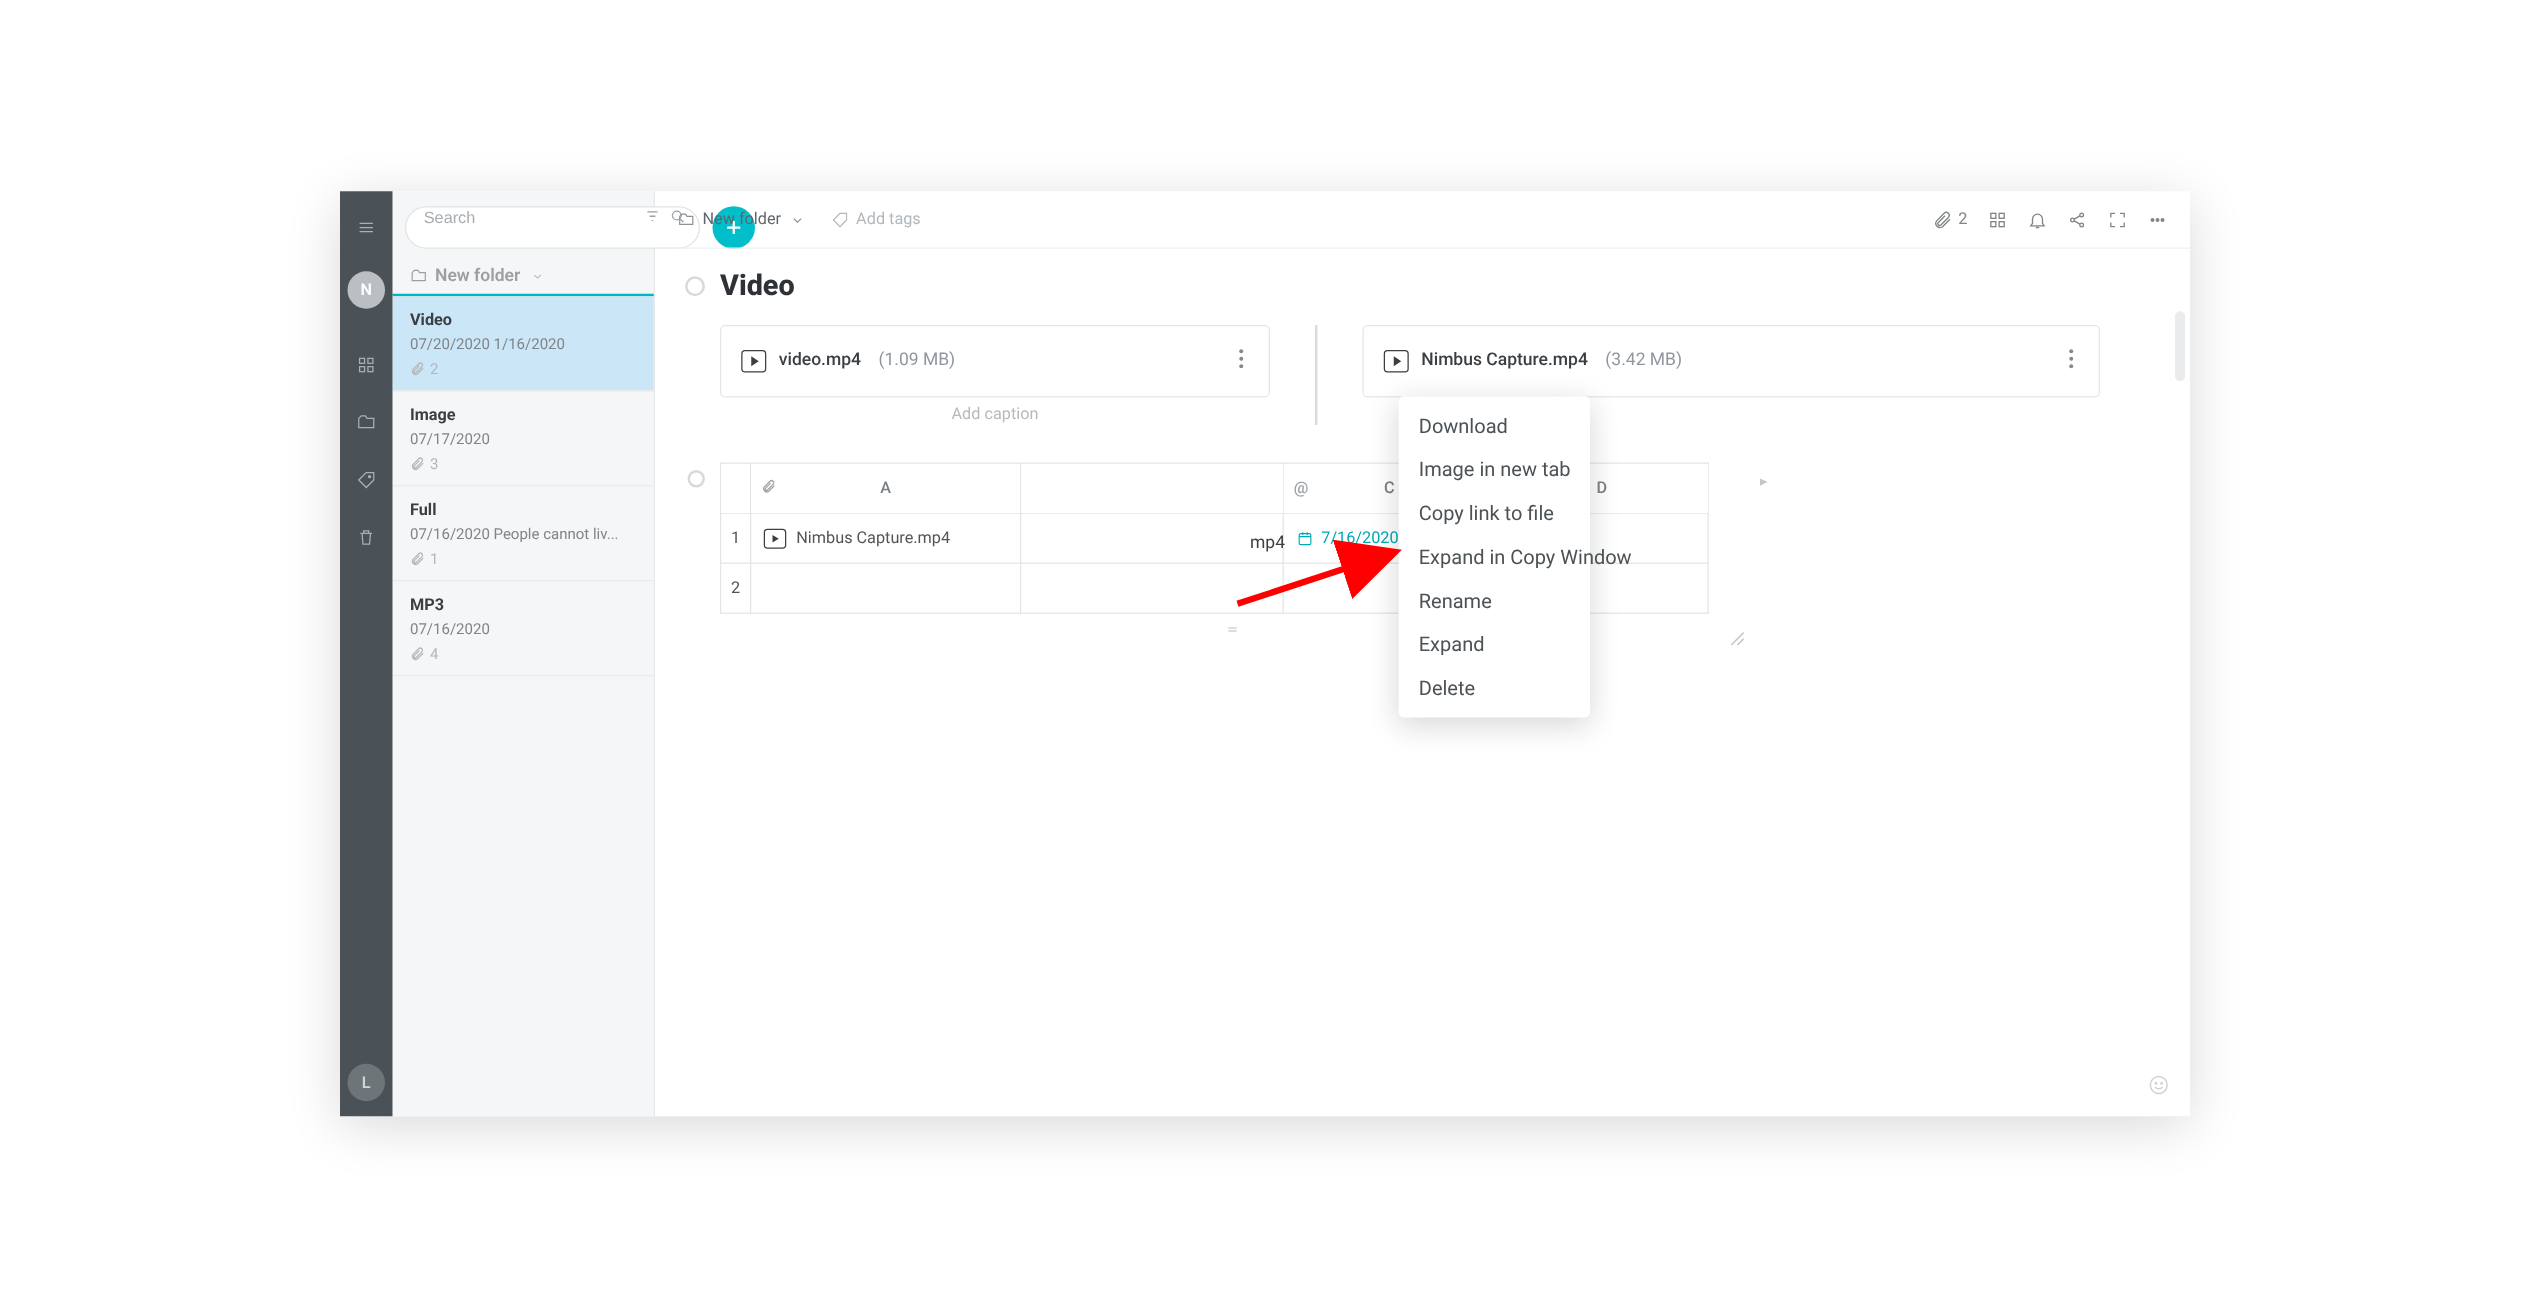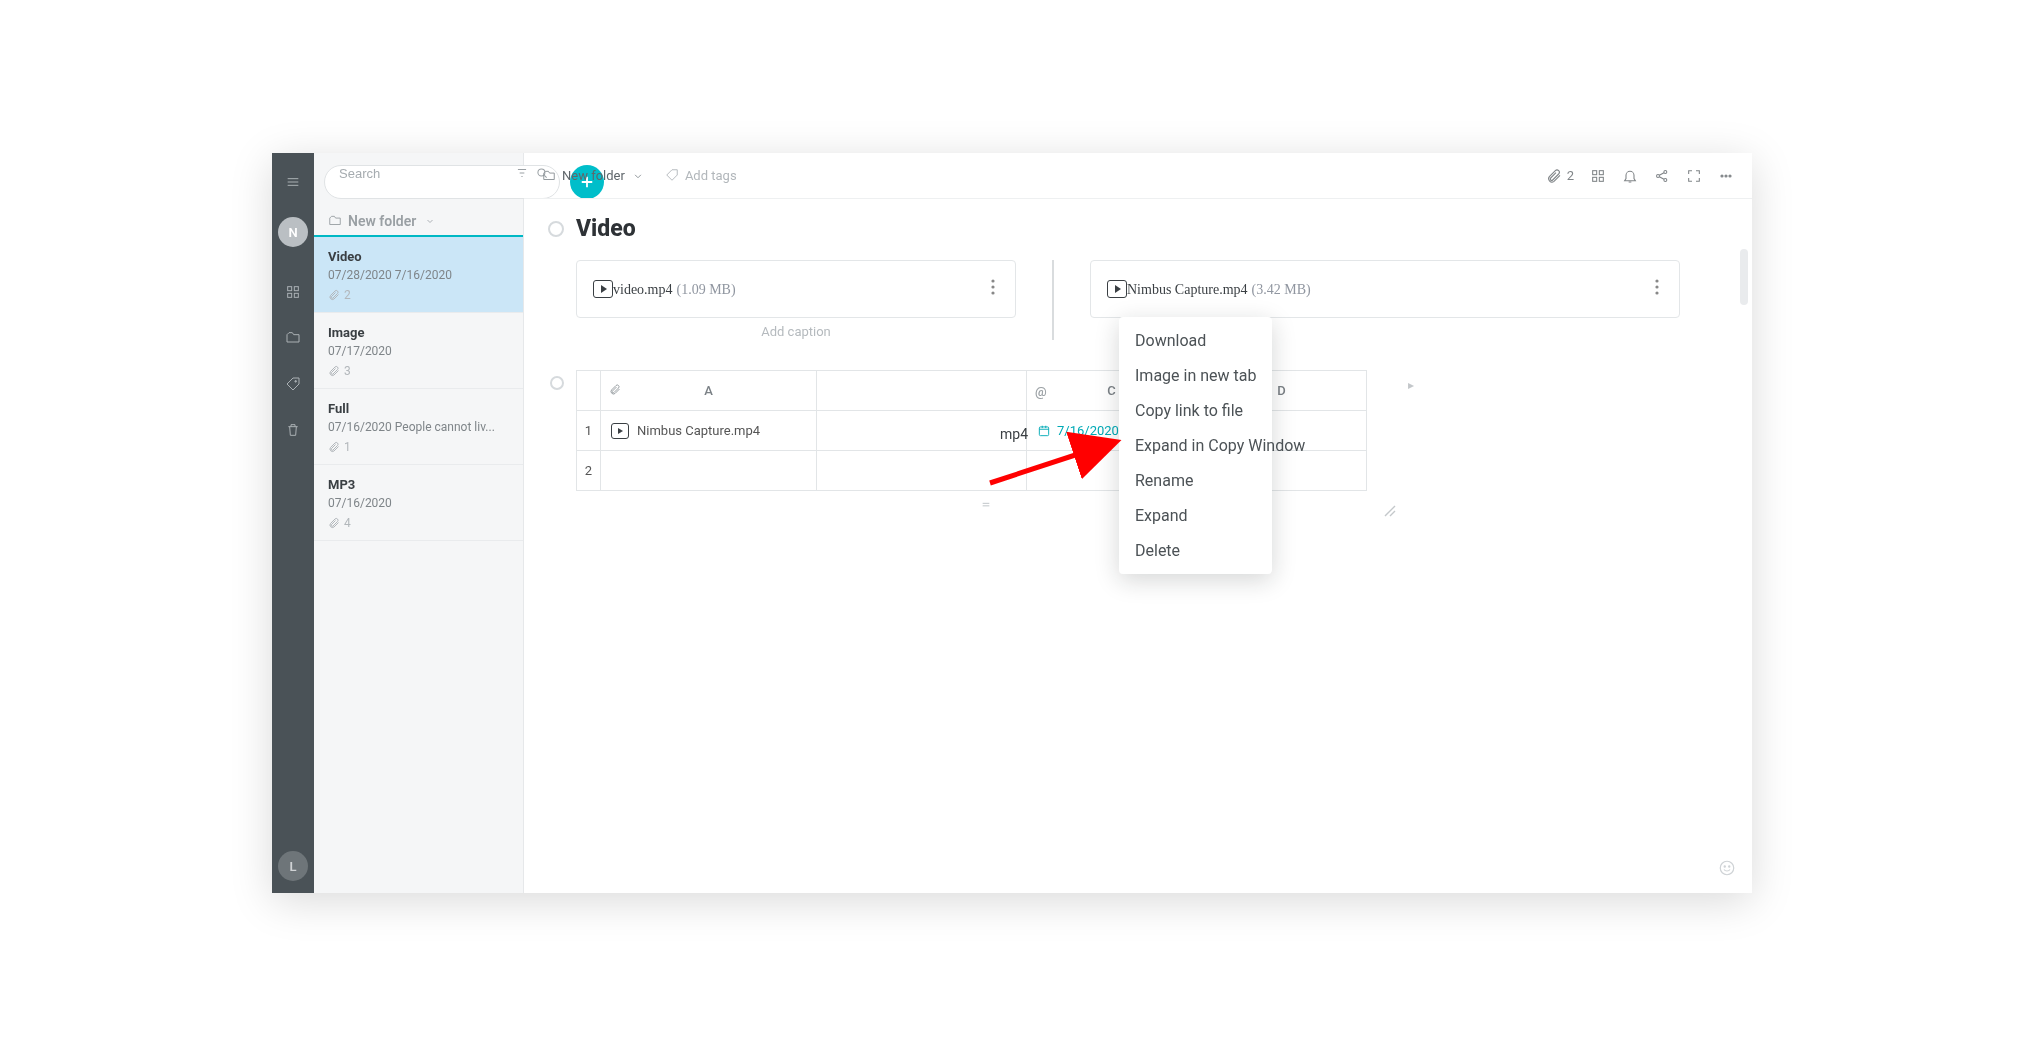--- a/index.html
+++ b/index.html
@@ -125,21 +125,21 @@
     padding: 0 18px;
     border-bottom: 1px solid #eef0f1;
   }
   .crumb {
     display: flex; align-items: center; gap: 6px;
     font-size: 13px; color: #5f666b;
     cursor: pointer;
   }
   .crumb svg { width:14px; height:14px; stroke:#8b9196; fill:none; stroke-width:1.6; }
   .add-tags {
-    display: flex; gap: 6px;
+    display: flex; align-items: center; gap: 6px;
     font-size: 13px; color: #b2b7bb;
     margin-left: 20px;
     cursor: pointer;
   }
   .add-tags svg { width:14px; height:14px; stroke:#b2b7bb; fill:none; stroke-width:1.6; }
 
   .topbar-right { margin-left: auto; display: flex; align-items: center; gap: 16px; color:#808588; }
   .topbar-right .tb-ic { display:flex; align-items:center; gap:5px; cursor:pointer; font-size:13px; }
   .topbar-right svg { width:16px; height:16px; stroke:#808588; fill:none; stroke-width:1.6; }
 
@@ -155,21 +155,21 @@
 
   
   .cards-row { display:flex; gap:36px; align-items:flex-start; margin-left: 28px; position: relative; }
   .card {
     border: 1px solid #e3e6e8;
     border-radius: 4px;
     padding: 14px 16px;
     display:flex; align-items:center; justify-content:space-between;
     min-width: 0;
   }
-  .card .card-left { display:flex; align-items:flex-end; min-width:0;font-family:Liberation Serif, serif; }
+  .card .card-left { display:flex; align-items:flex-start; gap:10px; min-width:0; }
   .card .file-ic { width:20px; height:18px; border:1.8px solid #3a3f43; border-radius:3px; display:flex; align-items:center; justify-content:center; }
   .card .file-ic::after { content:""; width:0; height:0; border-left:6px solid #3a3f43; border-top:4px solid transparent; border-bottom:4px solid transparent; margin-left:1px;}
   .card .fname { font-size:14px; color:#3a3f43; font-weight:500; }
   .card .fsize { font-size:14px; color:#9096a0; margin-left:4px; }
   .card .dots { cursor:pointer; color:#888; padding: 4px;}
   .card1-wrap { width: 440px; display:flex; flex-direction:column; gap:6px; }
   .caption { font-size:13px; color:#b5babe; text-align:center; }
   .vbar { width:2px; background:#d9dcde; height:80px; align-self:center; }
   .card2 { width: 590px; }
 
@@ -279,21 +279,21 @@
           <path d="M3 7l3-3h5l2 3h8v11H3z"></path>
         </svg>
       <span>New folder</span>
       <svg class="chev" viewBox="0 0 24 24">
           <path d="M7 10l5 5 5-5"></path>
         </svg>
     </div>
     <div class="note-list">
       <div class="note-item selected">
         <div class="nt-title">Video</div>
-        <div class="nt-sub">07/28/2020 7/16/2020</div>
+        <div class="nt-sub">07/20/2020 1/16/2020</div>
         <div class="nt-att">
           <svg viewBox="0 0 24 24">
               <path d="M21 11l-9 9a5 5 0 01-7-7l9-9a3.5 3.5 0 015 5l-9 9a2 2 0 01-3-3l8-8"></path>
             </svg>
           <span>2</span>
         </div>
       </div>
       <div class="note-item">
         <div class="nt-title">Image</div>
         <div class="nt-sub">07/17/2020</div>

